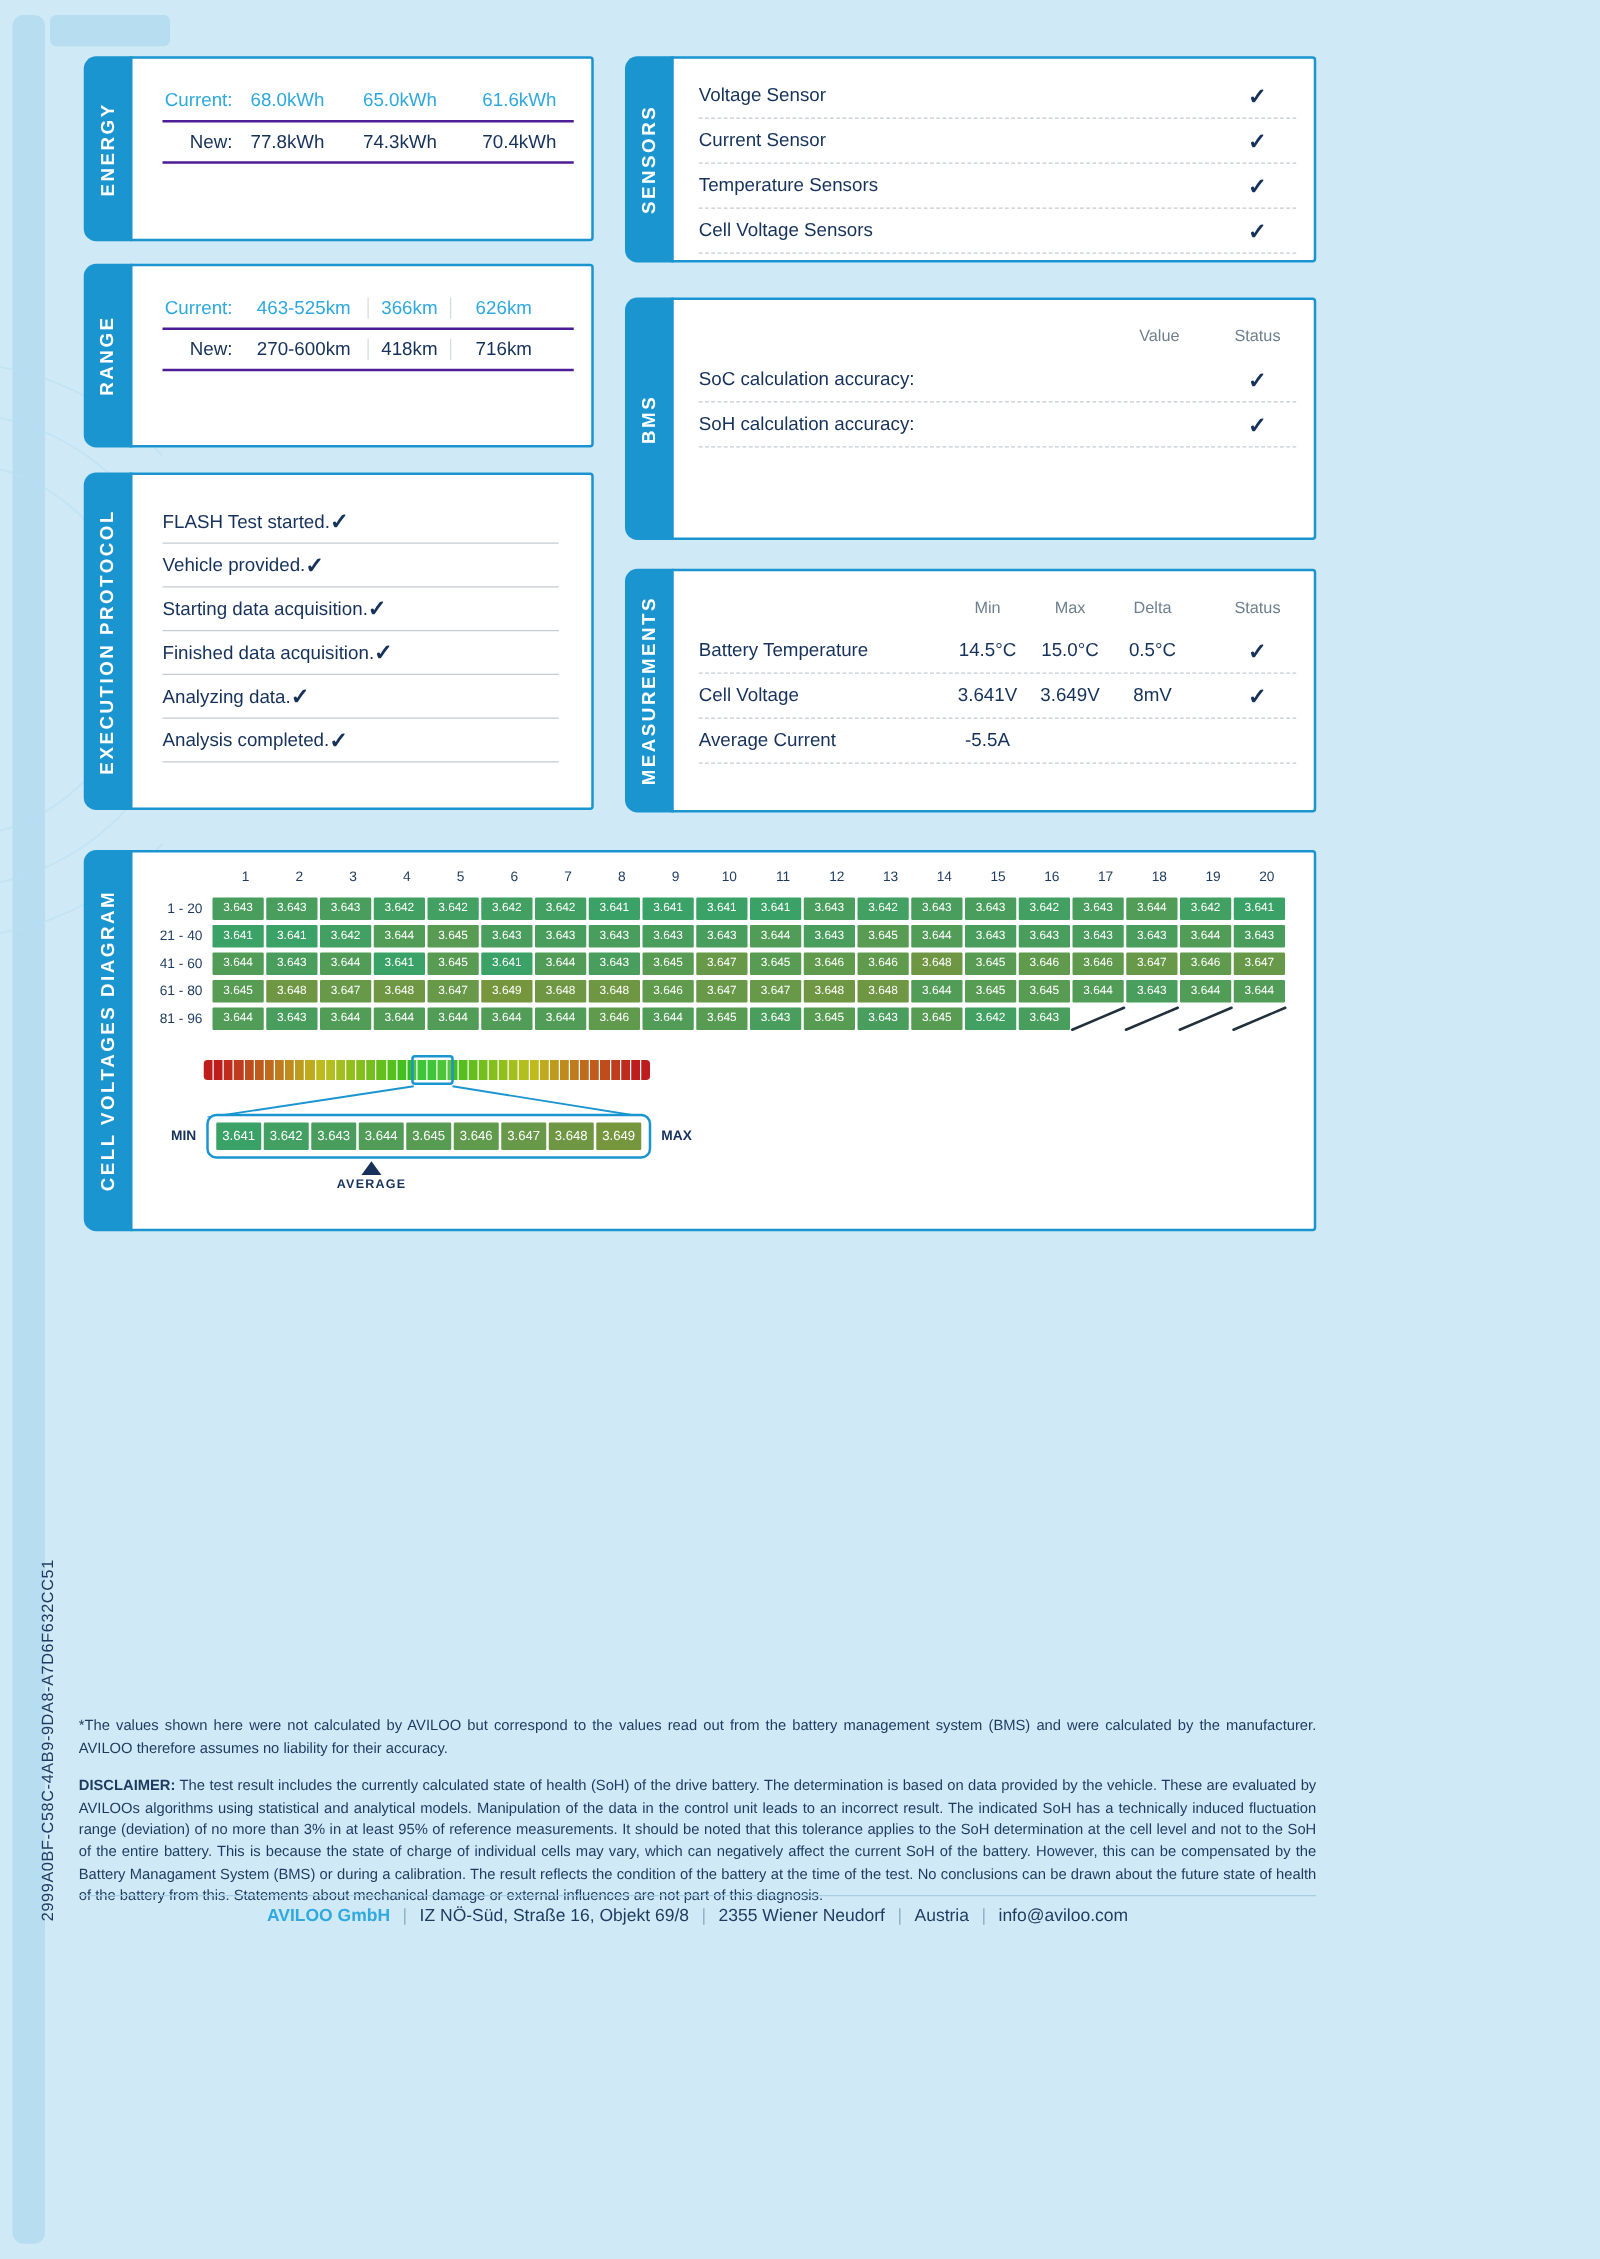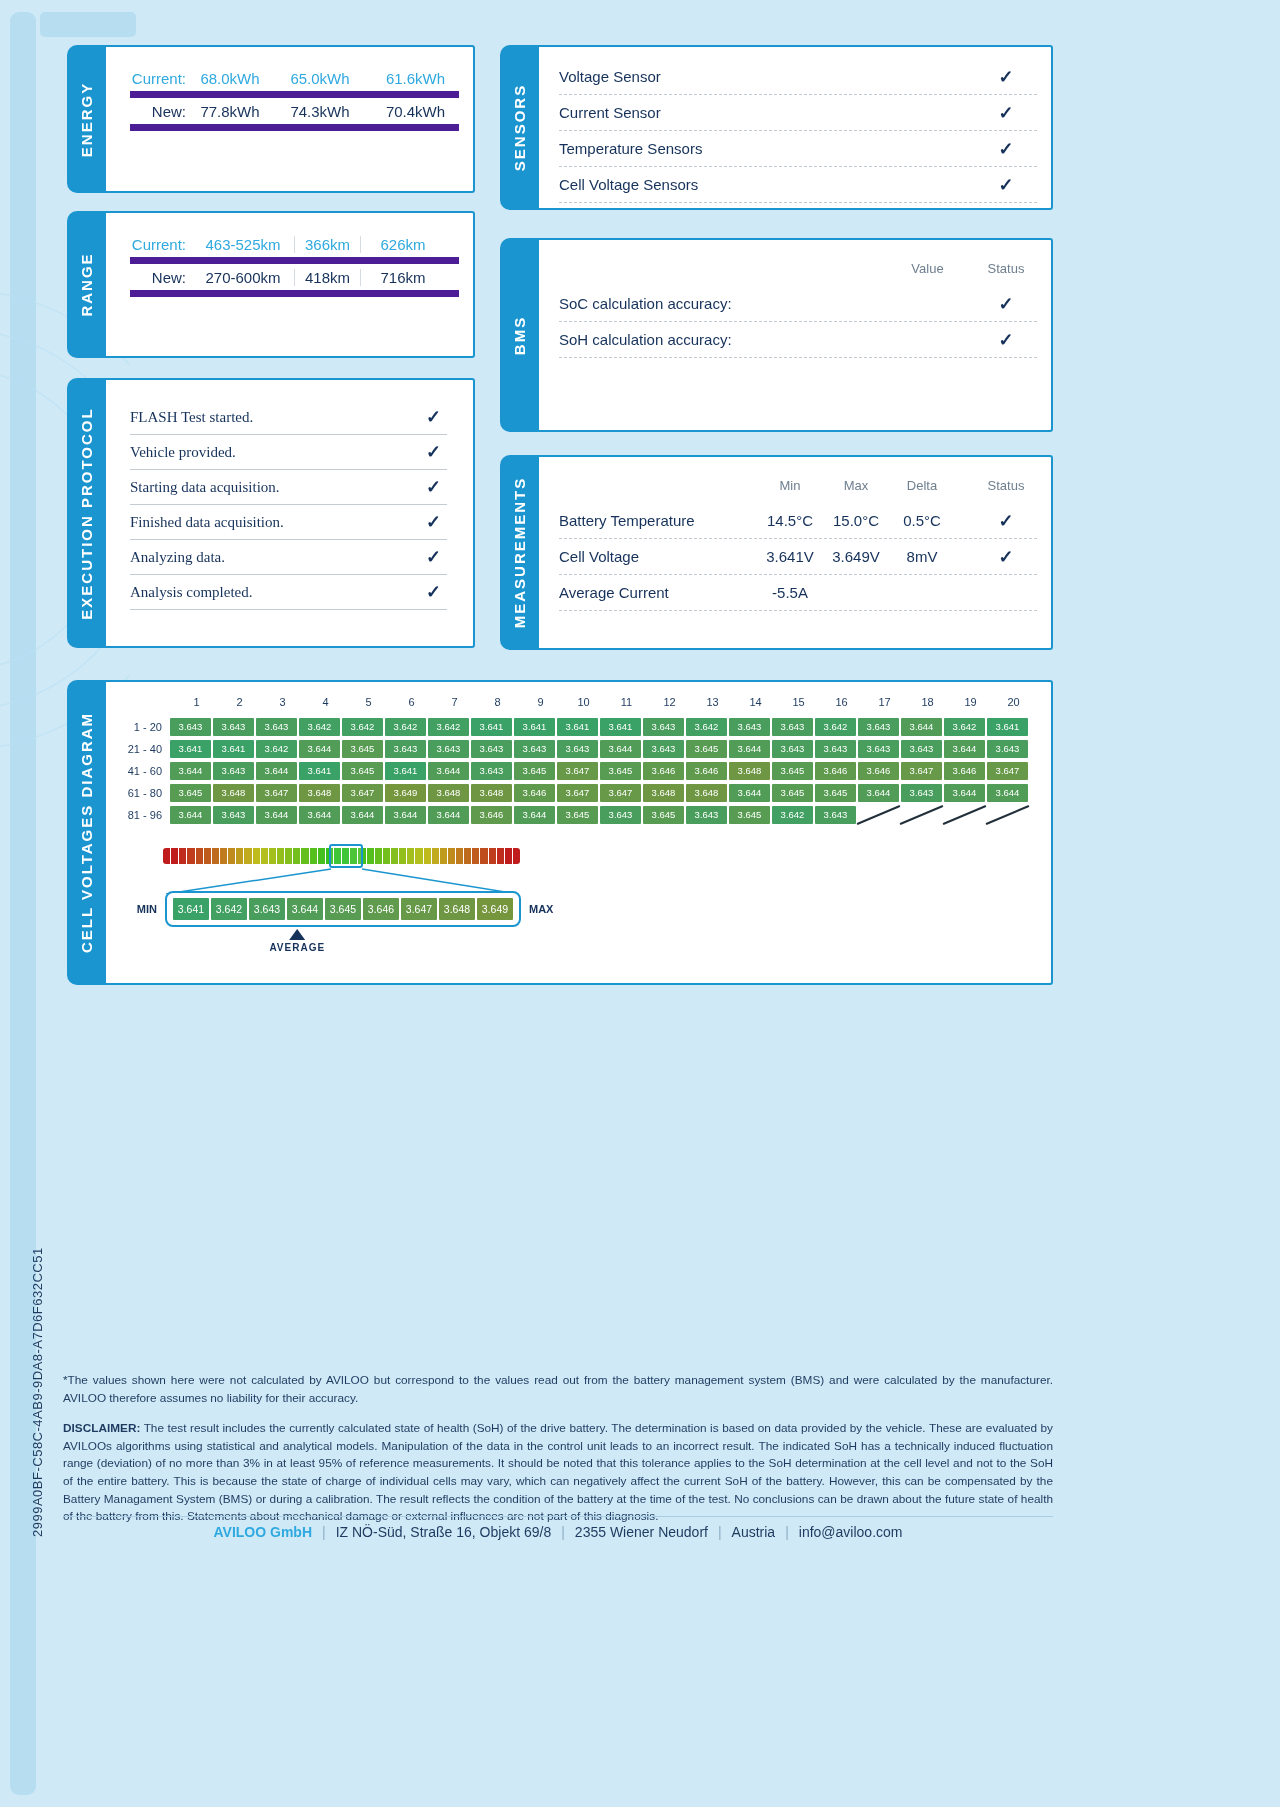--- a/index.html
+++ b/index.html
@@ -32,30 +32,30 @@
     color:#fff; font-weight:bold; font-size:15px; letter-spacing:2px;
   }
   .check { font-weight:bold; font-size:18px; color:#16325b; line-height:1; }
   
   .t-body { padding:18px 14px 0 26px; }
   .t-row { display:grid; align-items:center; }
   .energy-body .t-row { grid-template-columns:62px 76px 104px 87px; }
   .range-body  .t-row { grid-template-columns:62px 102px 66px 85px; }
   .t-head { height:34px; font-weight:bold; font-size:15px; }
   .t-head .t-val { text-align:center; }
-  .t-data { height:33px; font-size:15px; border-bottom:7px solid #4c1d95; }
+  .t-data { height:33px; font-size:15px; border-bottom:2px solid #4c1d95; }
   .t-data .t-lbl { text-align:right; padding-right:6px; }
   .t-data .t-val { text-align:center; }
   .t-data.blue { color:#2fa9df; }
   .range-body .t-data .t-val + .t-val { border-left:1px solid #d5dbe0; }
   .range-body .t-data .t-val:first-of-type { border-left:none; }
   
   .e-body { padding:20px 26px 0 26px; }
   .e-head { height:30px; display:flex; justify-content:space-between; align-items:center; font-weight:bold; font-size:15.5px; }
-  .e-row { height:35px; display:flex; justify-content:space-between; align-items:center; border-bottom:1px solid #c4cbd2; font-size:15px;font-family:Liberation Serif, serif; }
+  .e-row { height:35px; display:flex; align-items:center; border-bottom:1px solid #c4cbd2; font-size:15px; }
   .e-row .check { margin-right:6px; }
   
   .r-body { padding:12px 14px 0 22px; }
   .rrow { display:flex; align-items:center; height:36px; border-bottom:1px dashed #c3cad1; font-size:15px; }
   .rrow .lbl { flex:1; }
   .rrow.r-head { height:30px; border-bottom:none; color:#6e7f8f; font-size:13px; }
   .col95 { width:95px; text-align:center; }
   .col66 { width:66px; text-align:center; }
   .gap20 { width:20px; }
   .colstat { width:62px; text-align:center; }

